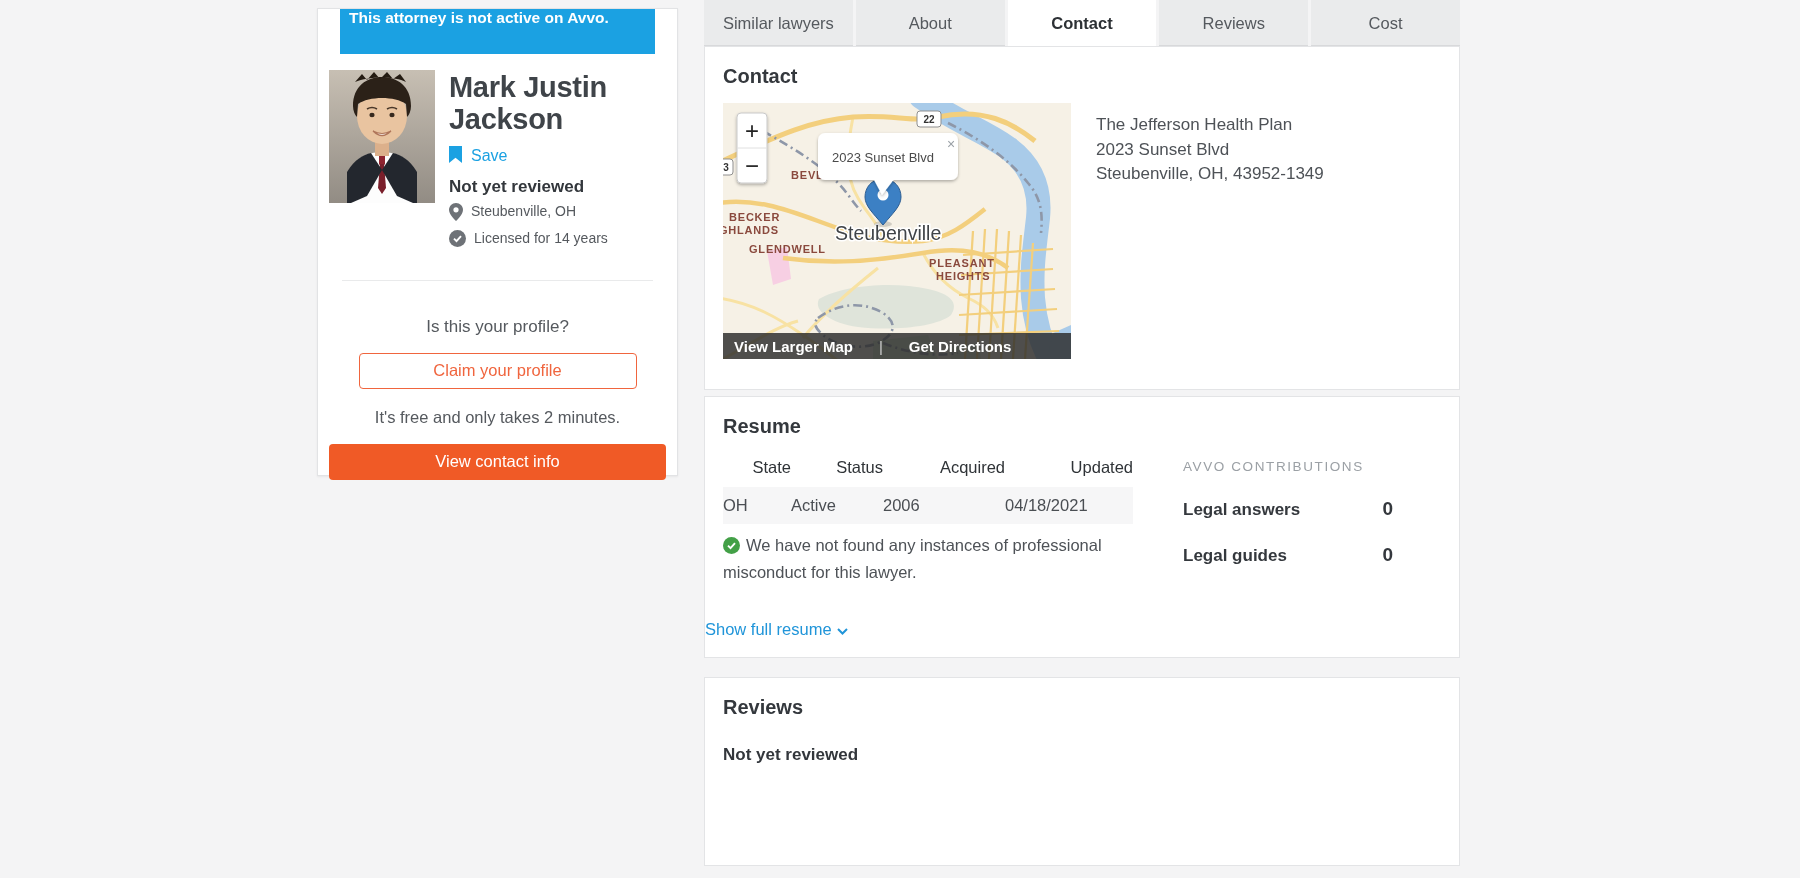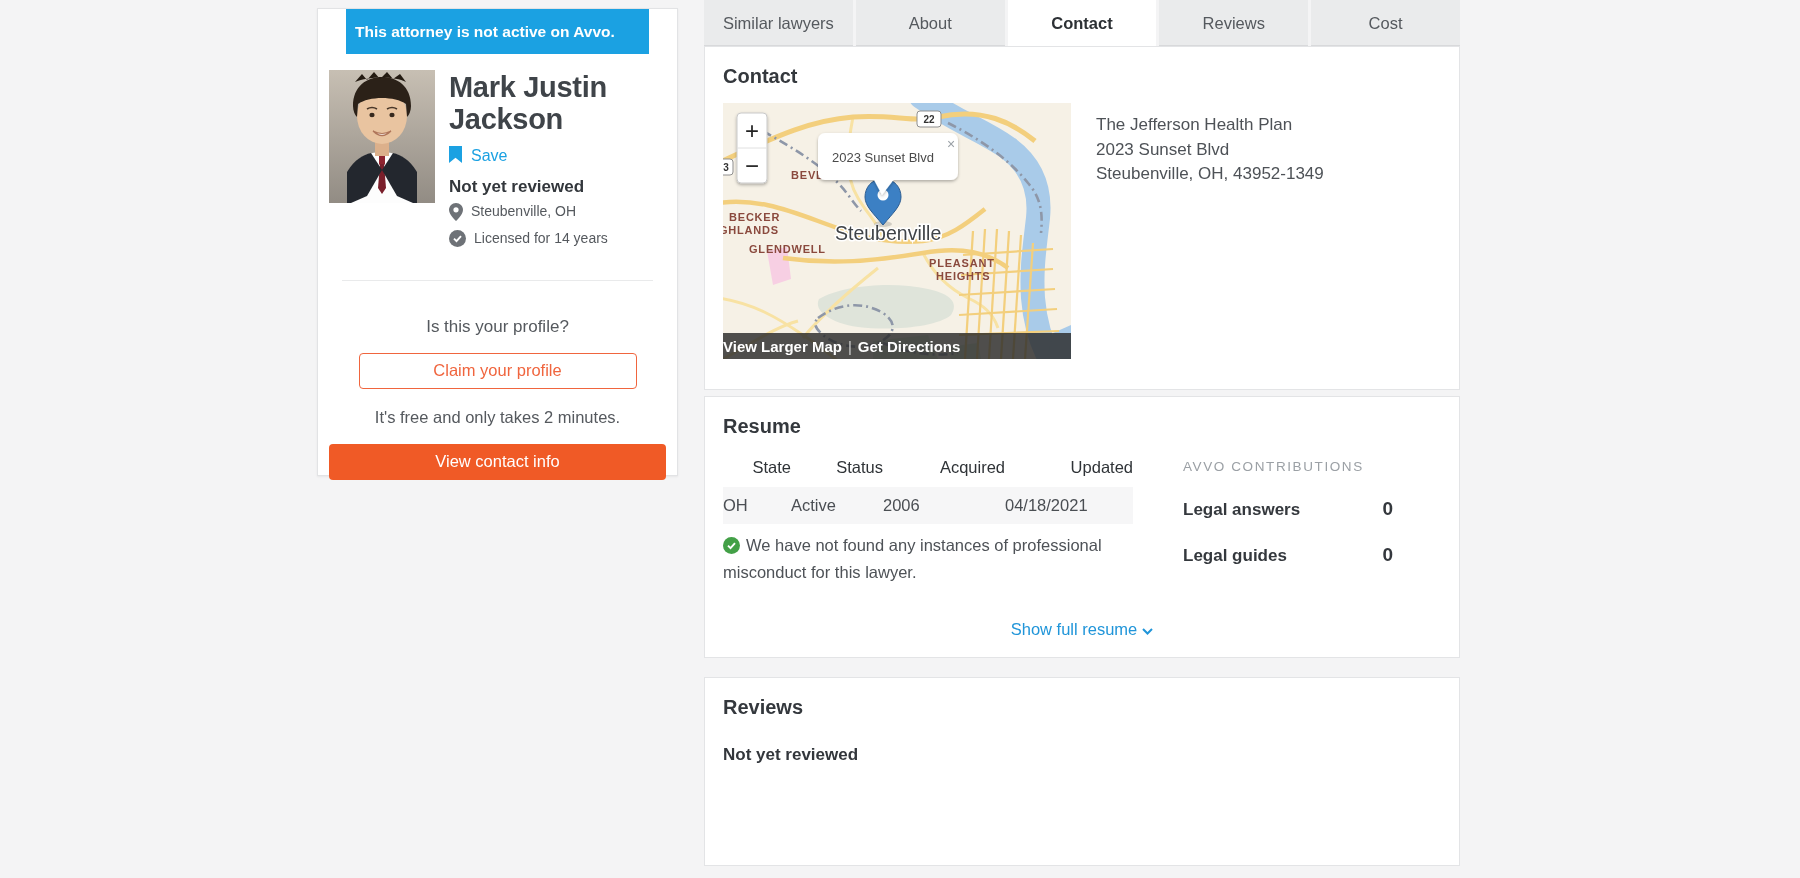--- a/index.html
+++ b/index.html
@@ -12,22 +12,22 @@
     overflow: hidden;
   }
 
   
   #left-card {
     position: absolute; left: 317px; top: 8px; width: 361px; height: 468px;
     background: #fff; border: 1px solid #e2e3e5;
     box-shadow: 0 1px 2px rgba(0,0,0,.06);
   }
   .banner {
-    margin: 0 28px; height: 45px; background: #1ba1e2;
-    display: flex; align-items: center; padding-left: 9px;
+    margin: 0 22px; height: 45px; background: #1ba1e2;
+    display: flex; align-items: flex-start; padding-left: 9px;
     color: #fff; font-weight: bold; font-size: 15.5px;
   }
   .profile-row { display: flex; padding: 16px 11px 0 11px; }
   .photo { width: 106px; height: 133px; flex: none; overflow: hidden; }
   .info { margin-left: 14px; padding-top: 2px; }
   .name { font-size: 29px; font-weight: bold; color: #3f4449; line-height: 1.1; letter-spacing: -0.3px; width: 205px; }
   .save-row { margin-top: 10px; display: flex; align-items: center; gap: 9px; color: #1ba1e2; font-size: 16px; cursor: pointer; }
   .review-status { margin-top: 10px; font-weight: bold; font-size: 17px; color: #33373c; }
   .meta-row { margin-top: 6px; display: flex; align-items: flex-start; gap: 8px; color: #55595e; font-size: 14px; }
   .divider { margin: 30px 24px 0; border-top: 1px solid #e9eaeb; }
@@ -59,37 +59,37 @@
   #resume-card  { height: 262px; margin-top: 6px; }
   #reviews-card { height: 189px; margin-top: 19px; }
 
   .section-heading { padding: 18px 0 0 18px; font-size: 20px; font-weight: bold; color: #34383d; }
 
   
   .map-wrap { position: absolute; left: 18px; top: 56px; width: 348px; height: 256px; cursor: grab; }
   .map-footer {
     position: absolute; left: 0; right: 0; bottom: 0; height: 26px;
     background: rgba(42,42,42,.82); color: #fff; font-size: 15px;
-    display: flex; align-items: center; gap: 6px; padding-left: 0;
+    display: flex; align-items: center; gap: 26px; padding-left: 11px;
   }
   .map-footer a { color: #fff; font-weight: bold; text-decoration: none; cursor: pointer; }
   .map-sep { color: #cfcfcf; font-weight: normal; }
   .address { position: absolute; left: 391px; top: 66px; font-size: 17px; line-height: 24.5px; color: #4e5257; }
 
   
   .license-label, .contrib-heading { font-size: 13.5px; color: #9ba0a5; letter-spacing: 1.6px; }
   .license-label { margin: 24px 0 0 18px; }
   .license-table { margin: 12px 0 0 18px; width: 410px; border-collapse: collapse; }
   .license-table th { text-align: right; font-size: 16.5px; font-weight: normal; color: #2f3337; padding: 8px 0 10px; }
   .license-table td { font-size: 16.5px; color: #4a4e53; padding: 9px 0; background: #f6f6f7; }
   .col-state { width: 68px; } .col-status { width: 92px; } .col-acq { width: 122px; }
   .misconduct { margin: 10px 0 0 18px; width: 452px; font-size: 16.5px; color: #4e5257; line-height: 1.45; }
   .misconduct .gcheck { display: inline-block; vertical-align: -3px; margin-right: 6px; }
   .show-full {
-    position: absolute; left: 0; right: 0; bottom: 18px; text-align: center;
+    position: absolute; left: 0; right: 0; bottom: 18px; 
     color: #2095d9; font-size: 16.5px; cursor: pointer;
   }
   .show-full svg { margin-left: 5px; }
   .contrib { position: absolute; left: 478px; top: 62px; width: 232px; }
   .contrib-row {
     margin-top: 24px; display: flex; justify-content: space-between; align-items: baseline;
     gap: 0; padding-right: 22px; font-weight: bold; color: #34383d;
   }
   .contrib-row .c-label { font-size: 17px; }
   .contrib-row .c-value { font-size: 19px; }

